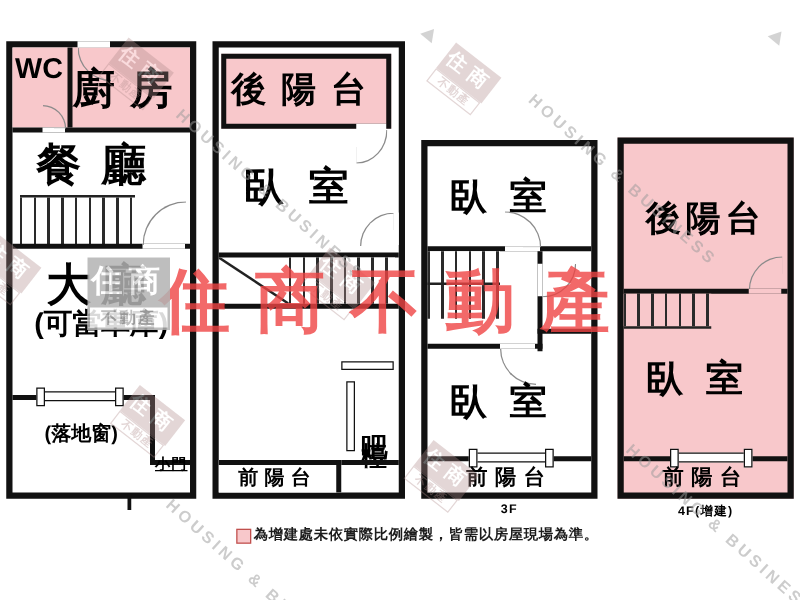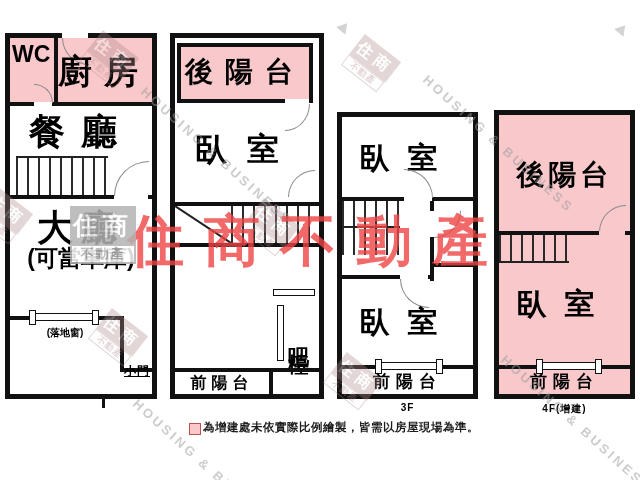--- a/index.html
+++ b/index.html
@@ -59,21 +59,21 @@
     <div class="rm" style="left:0;top:74px;width:142px;font-size:36px;letter-spacing:16px;">餐廳</div>
     <div class="rm" style="left:46px;top:14px;width:96px;font-size:34px;letter-spacing:12px;">廚房</div>
     <div class="st-v" style="left:6px;top:118px;width:92px;height:39px;border-top:2px solid #222;"></div>
     <div class="w" style="left:0;top:157px;width:142px;height:4px;"></div>
     <div class="gapw" style="left:104px;top:157px;width:34px;height:4px;"></div>
     <div class="arc arc-tl" style="left:104px;top:123px;width:34px;height:34px;"></div>
     <div class="rm" style="left:0;top:208px;width:142px;font-size:23px;letter-spacing:0;">(可當車庫)</div>
     <div class="rm" style="left:0;top:170px;width:142px;font-size:36px;letter-spacing:8px;">大廳</div>
     <div class="w" style="left:0;top:278px;width:114px;height:4px;"></div>
     <div class="winsym" style="left:22px;top:275px;width:62px;"></div>
-    <div class="rm" style="left:0;top:289px;width:110px;font-size:10px;">(落地窗)</div>
+    <div class="rm" style="left:0;top:301px;width:110px;font-size:16px;">(落地窗)</div>
     <div class="w" style="left:110px;top:278px;width:4px;height:56px;"></div>
     <div class="w" style="left:110px;top:330px;width:32px;height:4px;"></div>
     <div class="rm" style="left:112px;top:327px;width:30px;font-size:12px;letter-spacing:1px;text-decoration:underline;">小門</div>
   </div>
   <div class="w" style="left:102px;top:395px;width:3px;height:13px;z-index:10;"></div>
 
   <div class="plan" style="left:170px;top:33px;width:154px;height:366px;">
     <div class="pink" style="position:absolute;left:2px;top:5px;width:136px;height:60px;border:4px solid #111;box-sizing:border-box;"></div>
     <div class="rm" style="left:2px;top:18px;width:136px;font-size:28px;letter-spacing:12px;">後陽台</div>
     <div class="gapw" style="left:110px;top:61px;width:24px;height:5px;"></div>

